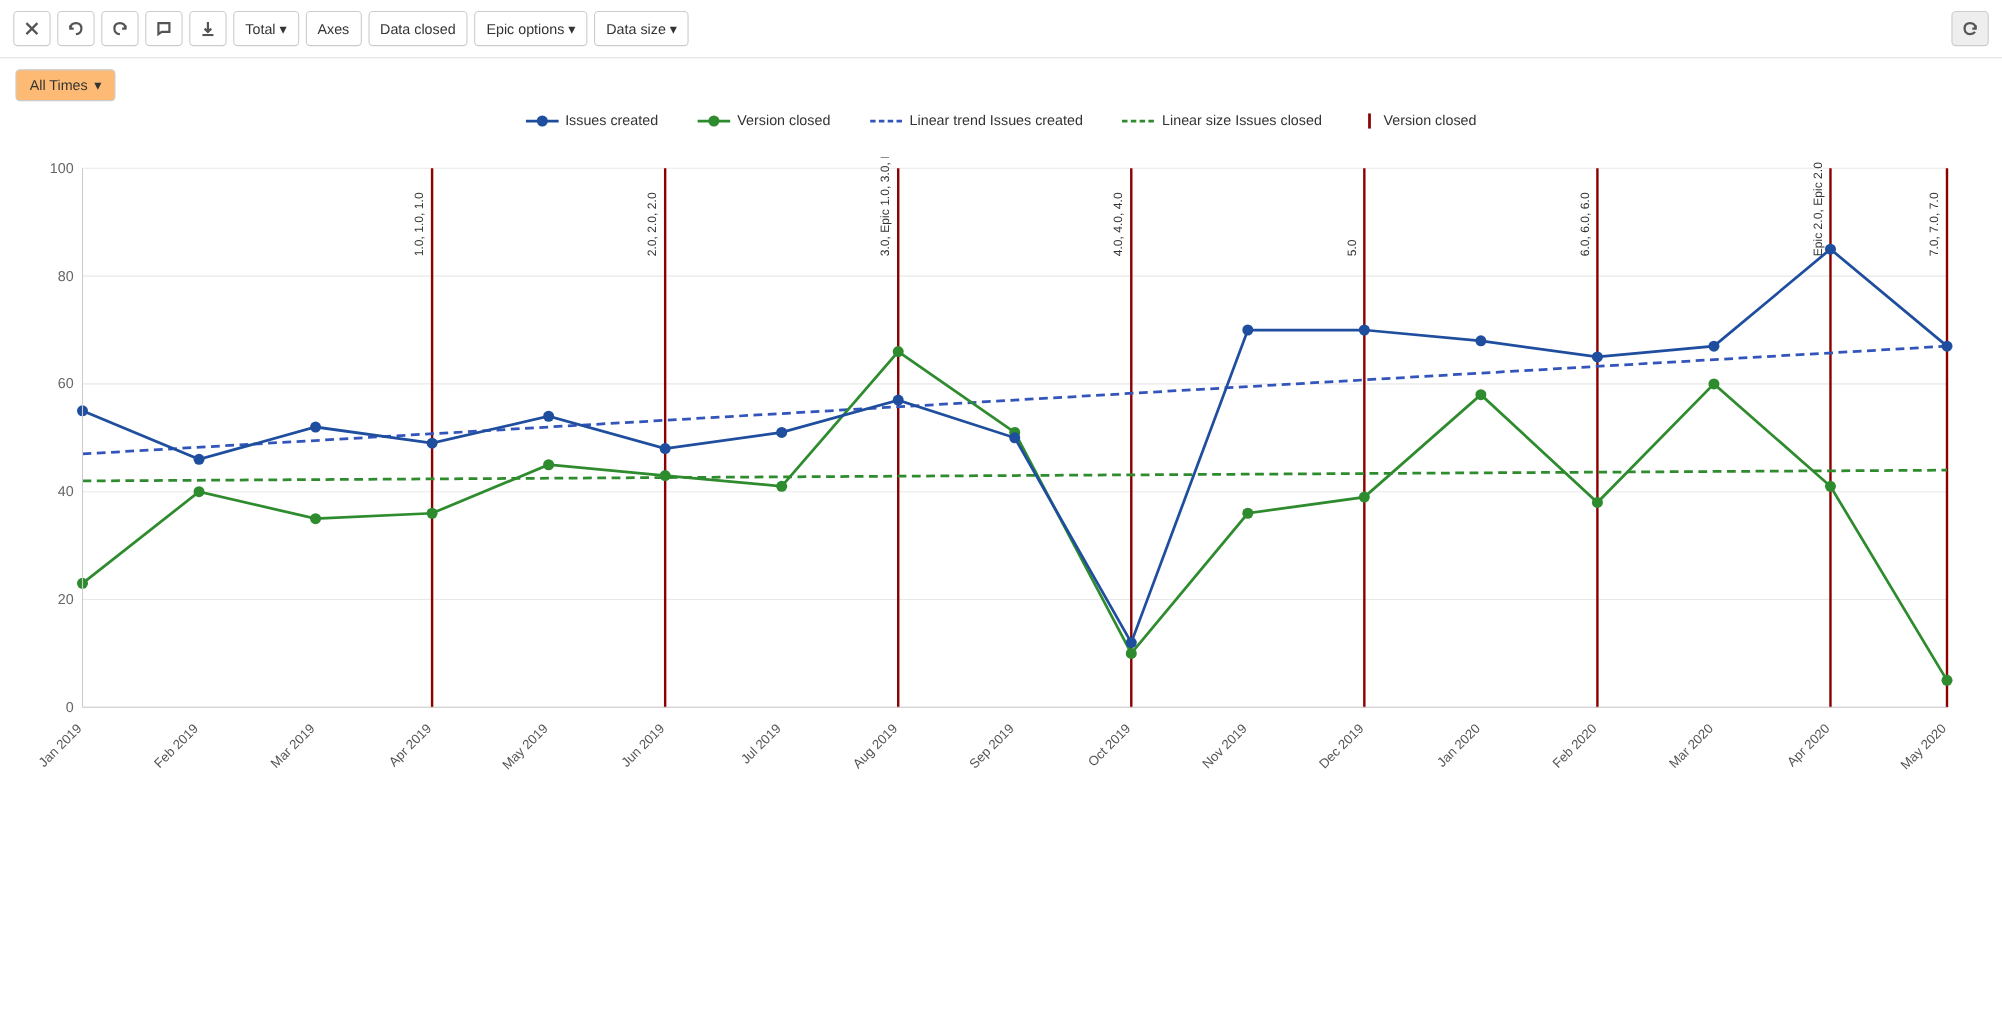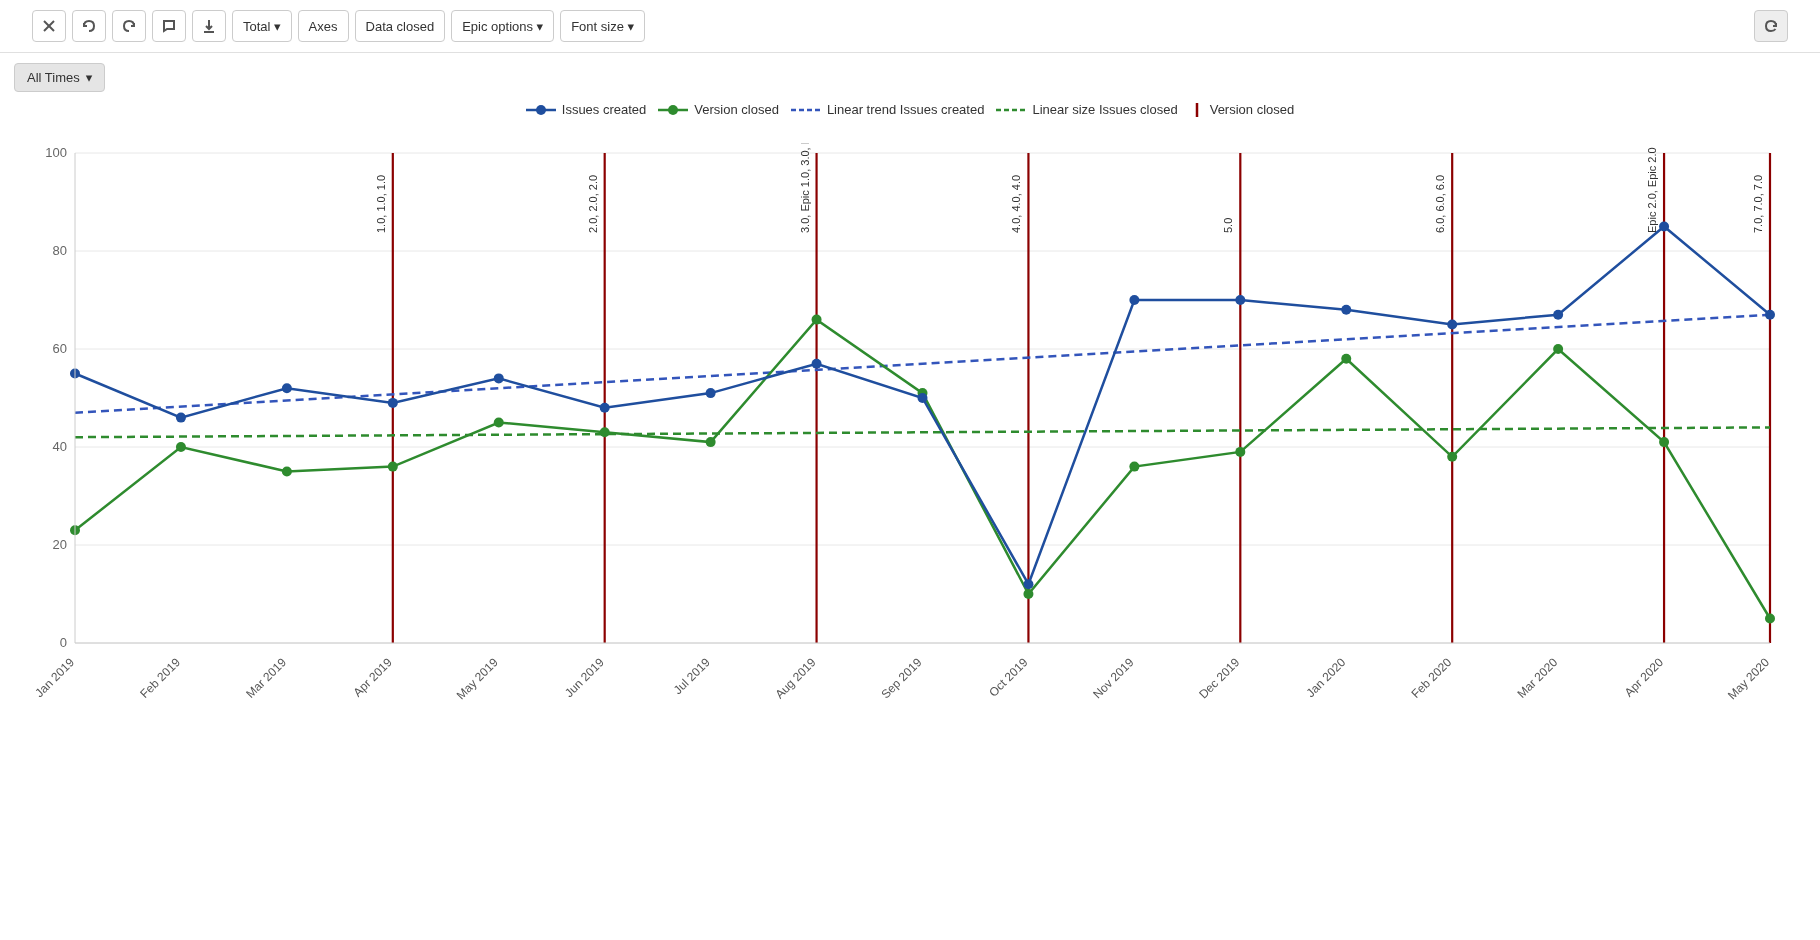--- a/index.html
+++ b/index.html
@@ -1,43 +1,43 @@
 <!DOCTYPE html>
 <html><head>
   <meta charset="utf-8">
   <style>
     * { box-sizing: border-box; margin: 0; padding: 0; }
     body { font-family: -apple-system, BlinkMacSystemFont, 'Segoe UI', sans-serif; background: #fff; font-size: 13px; color: #333; }
 
     .toolbar {
-      display: flex; align-items: center; gap: 6px; padding: 10px 32px;
+      display: flex; align-items: center; gap: 6px; padding: 10px 12px;
       border-bottom: 1px solid #e0e0e0;
     }
     .toolbar-btn {
       display: flex; align-items: center; justify-content: center;
       border: 1px solid #ccc; border-radius: 4px; background: #fff;
       padding: 5px 10px; cursor: pointer; font-size: 13px; color: #333;
       height: 32px; gap: 4px;
     }
     .toolbar-btn.icon-only { width: 34px; padding: 0; }
     .toolbar-btn svg { width: 14px; height: 14px; stroke: #555; fill: none; stroke-width: 2; }
 
     .time-filter {
       padding: 10px 14px;
     }
     .time-filter-btn {
       display: flex; align-items: center; gap: 6px;
-      border: 1px solid #ccc; border-radius: 4px; background: #e5e5e5;
+      border: 1px solid #ccc; border-radius: 4px; background: #fdba74;
       padding: 6px 12px; cursor: pointer; font-size: 13px; color: #333;
     }
 
     .chart-area { padding: 10px 20px 20px 20px; position: relative; }
 
     .legend {
-      display: flex; align-items: center; justify-content: center; gap: 12px;
+      display: flex; align-items: center; justify-content: center; gap: 36px;
       margin-bottom: 16px; flex-wrap: wrap;
     }
     .legend-item { display: flex; align-items: center; gap: 6px; font-size: 13px; }
 
     .chart-svg {
       width: 100%;
       height: 100%;
     }
   </style>
 </head>
@@ -80,21 +80,21 @@
   <button class="toolbar-btn">
     <span>Axes</span>
   </button>
   <button class="toolbar-btn">
     <span>Data closed</span>
   </button>
   <button class="toolbar-btn">
     <span>Epic options ▾</span>
   </button>
   <button class="toolbar-btn">
-    <span>Font size ▾</span>
+    <span>Data size ▾</span>
   </button>
   <div style="flex:1"></div>
   <button class="toolbar-btn icon-only" style="background:#eee;">
     <svg viewBox="0 0 14 14">
         <path d="M12 7 Q12 2 7 2 Q2 2 2 7 Q2 12 7 12 Q10 12 11.5 10"></path>
         <polyline points="12,4 12,7 9,7"></polyline>
       </svg>
   </button>
 </div>
 

